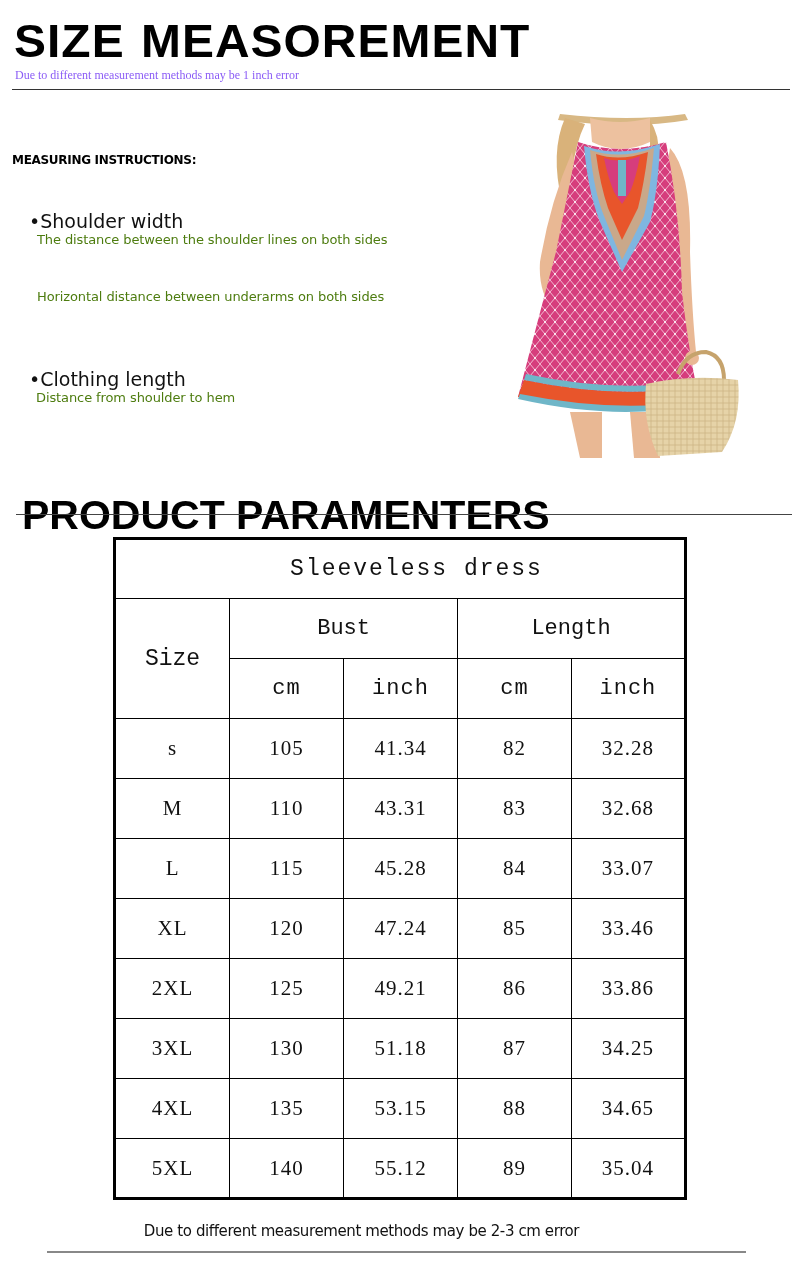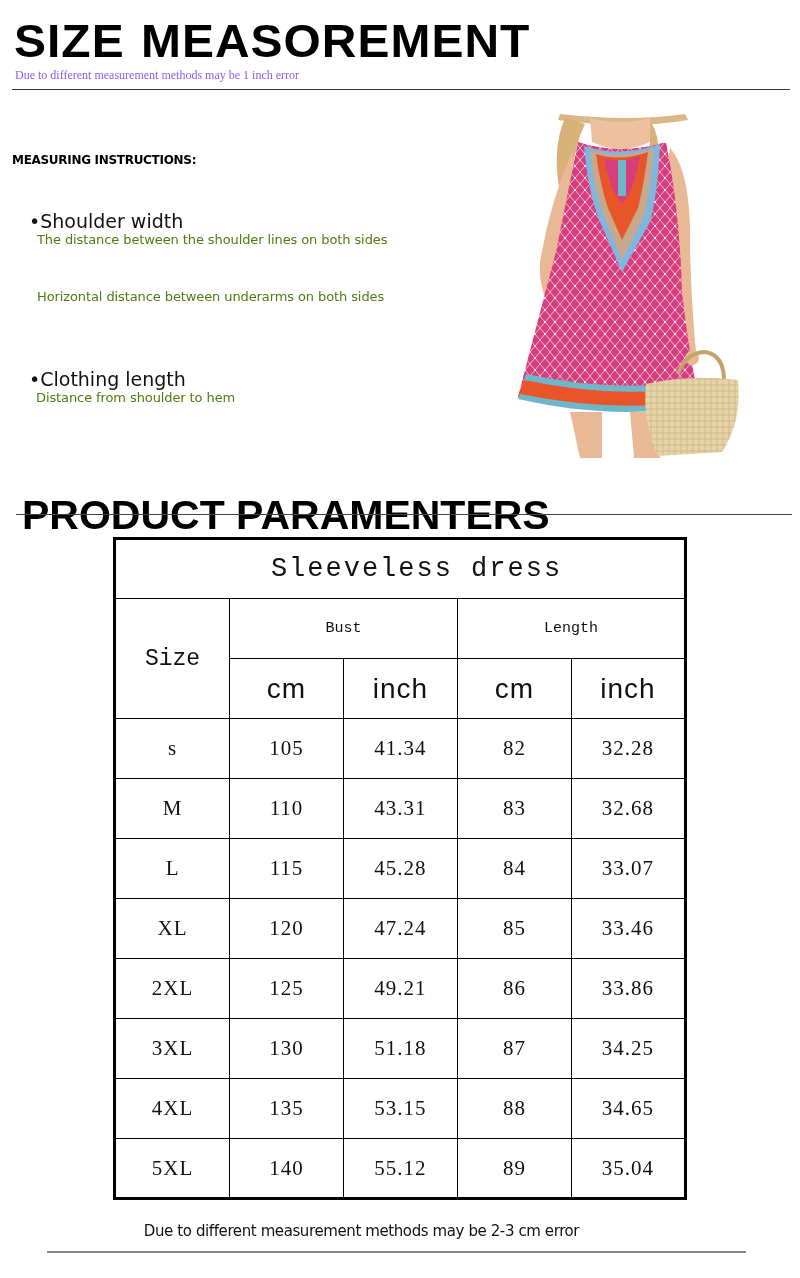--- a/index.html
+++ b/index.html
@@ -42,24 +42,24 @@
 
   .size-table {
     position: absolute; left: 113px; top: 537px; width: 574px; height: 661px;
     border: 3px solid #000; border-collapse: collapse;
     font-family: "Liberation Mono", "DejaVu Sans Mono", monospace; color: #111;
   }
   .size-table td {
     border: 1px solid #000; text-align: center; vertical-align: middle;
     font-family: "Liberation Serif", "DejaVu Serif", serif;
   }
-  .size-table .caption-cell { height: 60px; font-family: "Liberation Mono", monospace; font-size: 27px; letter-spacing: 2px; padding-left: 33px; }
-  .size-table .group-cell { height: 60px; font-family: "Liberation Mono", monospace; font-size: 15px; }
+  .size-table .caption-cell { height: 60px; font-family: "Liberation Mono", monospace; font-size: 23px; letter-spacing: 2px; padding-left: 33px; }
+  .size-table .group-cell { height: 60px; font-family: "Liberation Mono", monospace; font-size: 22px; }
   .size-table .size-head { font-family: "Liberation Mono", monospace; font-size: 23px; }
-  .size-table .unit-cell { height: 60px; font-family: Liberation Sans, sans-serif; font-size: 28px; letter-spacing: 1px; margin-top: 27px; }
+  .size-table .unit-cell { height: 60px; font-family: Liberation Mono, monospace; font-size: 22px; letter-spacing: 1px; margin-top: 27px; }
   .size-table .data-cell { height: 60px; font-size: 21px; letter-spacing: 1px; }
   .col-size { width: 116px; }
   .col-v { width: 115px; }
 
   .footnote {
     position: absolute; left: 0; top: 1222px; width: 723px; text-align: center;
     font-family: "DejaVu Sans", sans-serif; font-size: 15px; color: #111; letter-spacing: -0.4px;
   }
   .rule-3 { position: absolute; left: 47px; top: 1251px; width: 699px; height: 2px; background: #888; }
 </style>

